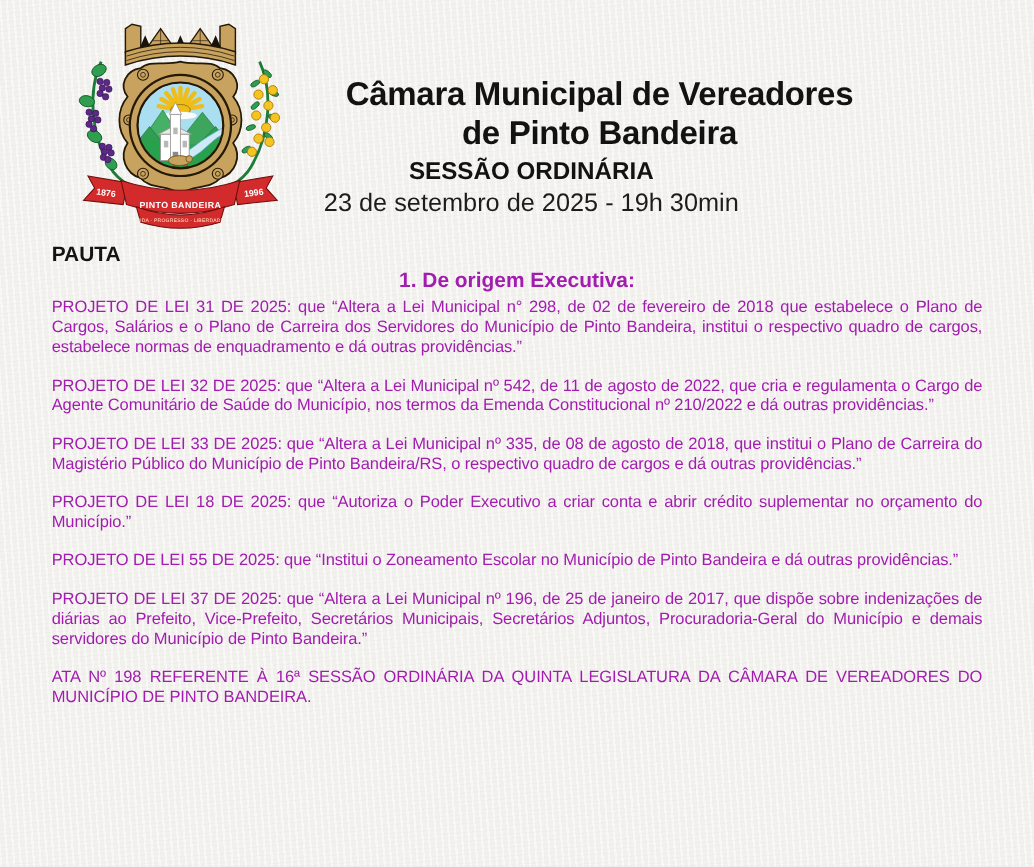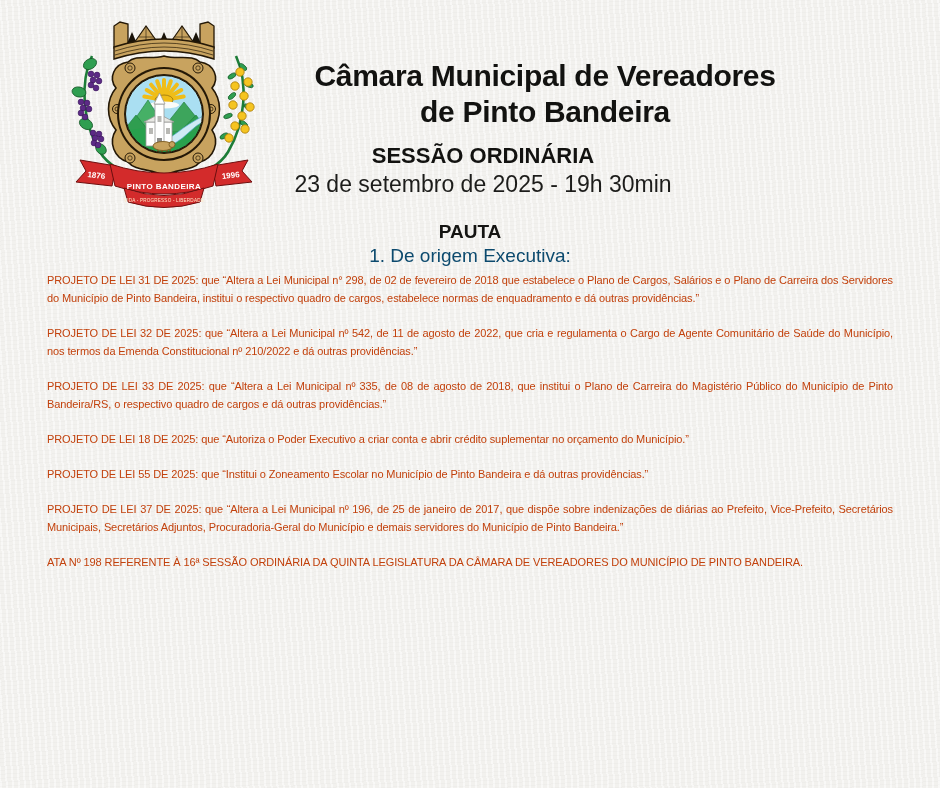--- a/index.html
+++ b/index.html
@@ -9,33 +9,33 @@
     background:#f2f1ee;overflow:hidden;color:#333331;
   }
   .page::before{
     content:"";position:absolute;inset:0;pointer-events:none;
     background:
       repeating-linear-gradient(176deg, rgba(0,0,0,0.016) 0 1px, rgba(0,0,0,0) 1px 4px),
       repeating-linear-gradient(86deg, rgba(255,255,255,0.5) 0 2px, rgba(255,255,255,0) 2px 6px);
   }
   .crest{position:absolute;left:60px;top:12px;width:208px;height:202px;}
   .title-block{
-    position:absolute;left:230px;top:58px;width:630px;text-align:center;
+    position:absolute;left:230px;top:68px;width:630px;text-align:center;
     font-size:30px;font-weight:bold;line-height:36px;color:#121210;letter-spacing:-0.3px;
   }
   .session-block{position:absolute;left:70px;top:143px;width:826px;text-align:center;color:#121210;}
   .session-title{font-size:22px;font-weight:bold;line-height:26px;}
   .session-date{font-size:23px;line-height:27px;margin-top:2px;font-weight:normal;color:#1c1c1a;text-align:center;}
   .main{position:absolute;left:47px;top:220px;width:846px;}
-  .agenda-title{font-size:19px;font-weight:bold;text-align:center;margin:0;line-height:23px;color:#141412;}
-  .section-heading{font-size:19px;font-weight:normal;text-align:center;margin:1px 0 4px;line-height:23px;color:#0c4a6e;}
+  .agenda-title{font-size:19px;font-weight:bold;text-align:left;margin:0;line-height:23px;color:#141412;}
+  .section-heading{font-size:19px;font-weight:bold;text-align:center;margin:1px 0 4px;line-height:23px;color:#a21caf;}
   .section-heading.legislative{margin-top:29px;margin-bottom:10px;}
   .agenda-item{
-    font-size:11px;line-height:18px;text-align:justify;margin:0 0 17px;
-    color:#c2410c;letter-spacing:-0.1px;
+    font-size:15px;line-height:18px;text-align:justify;margin:0 0 17px;
+    color:#a21caf;letter-spacing:-0.1px;
   }
 </style>
 </head>
 <body>
 
 <div class="page">
 
   <div class="crest">
     <svg viewBox="0 0 208 202" width="208" height="202">
 

